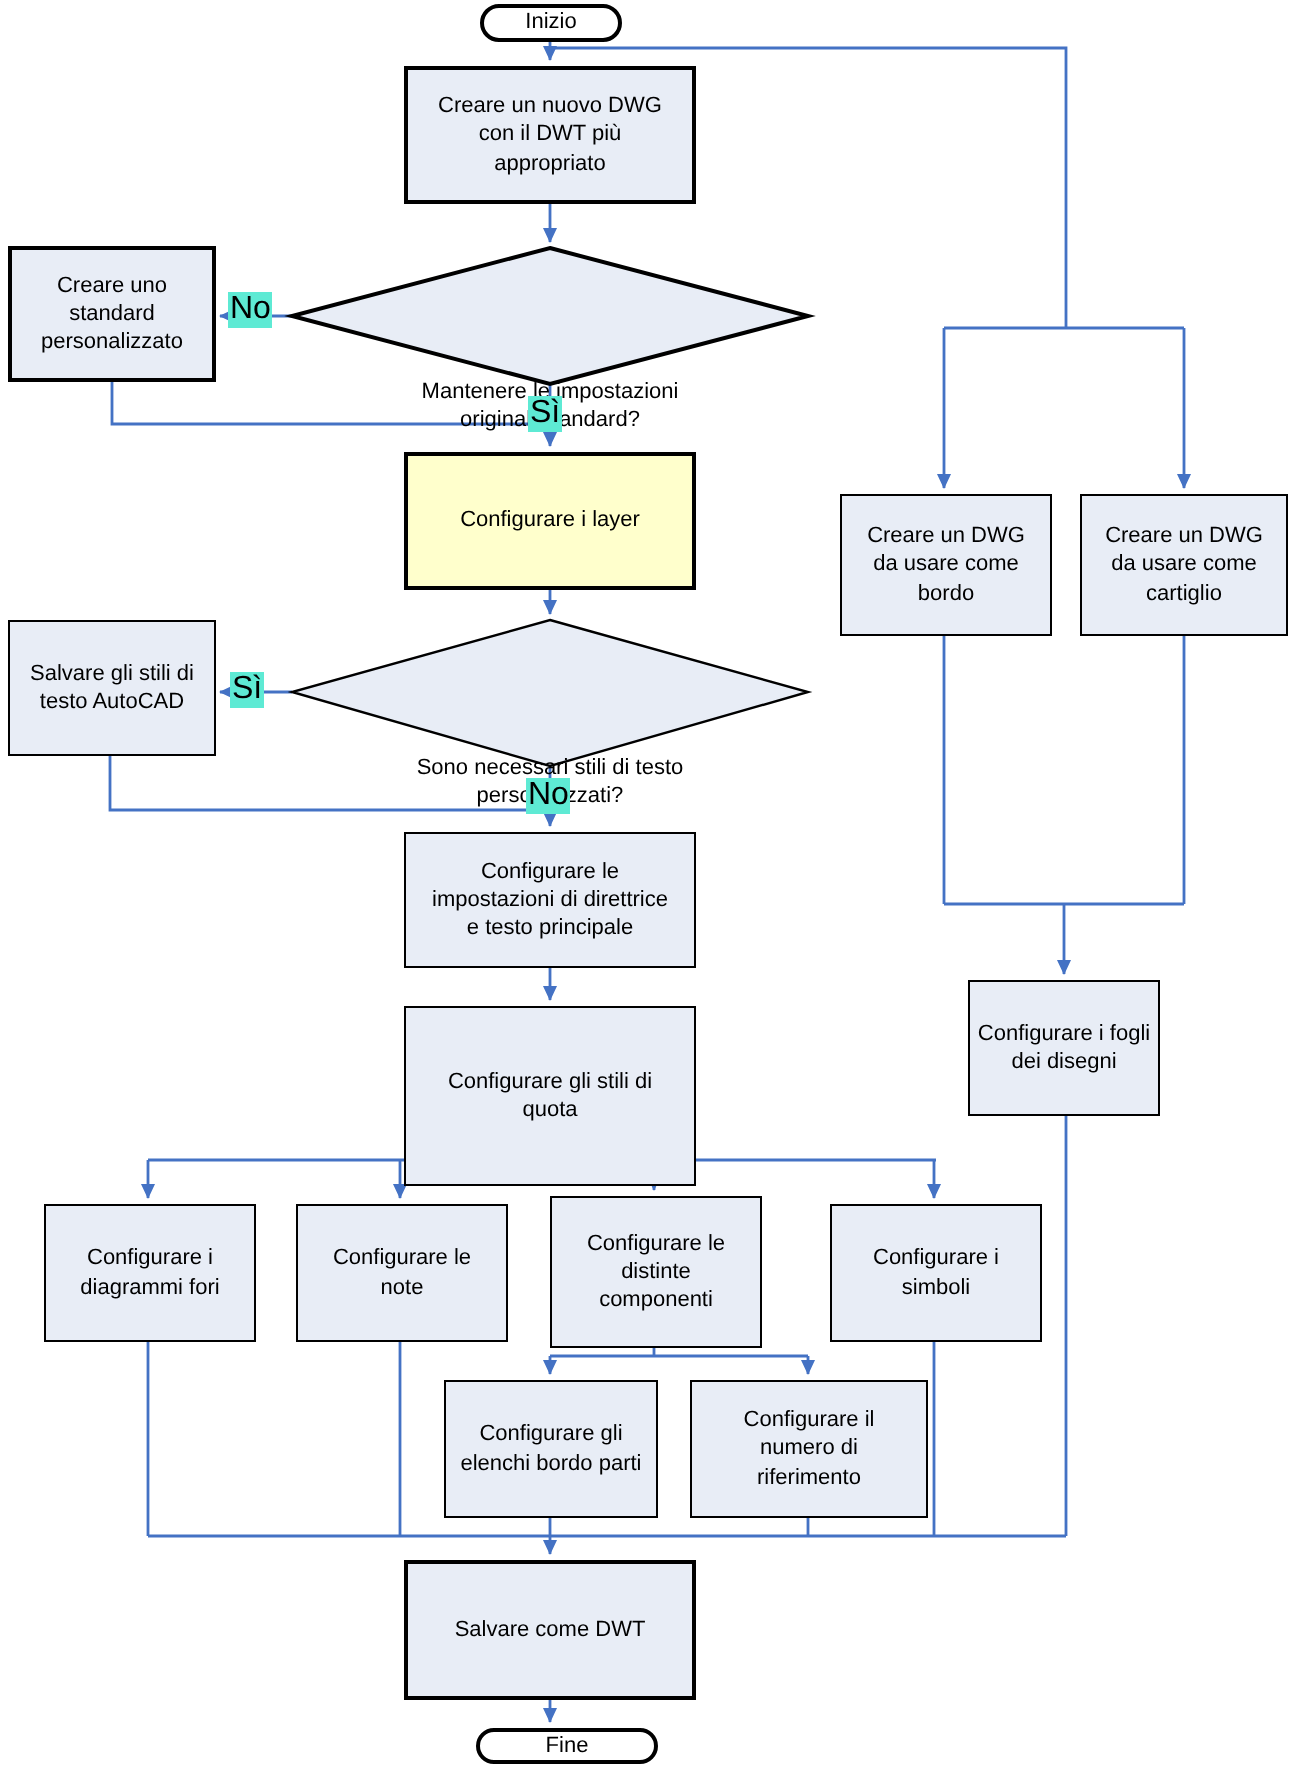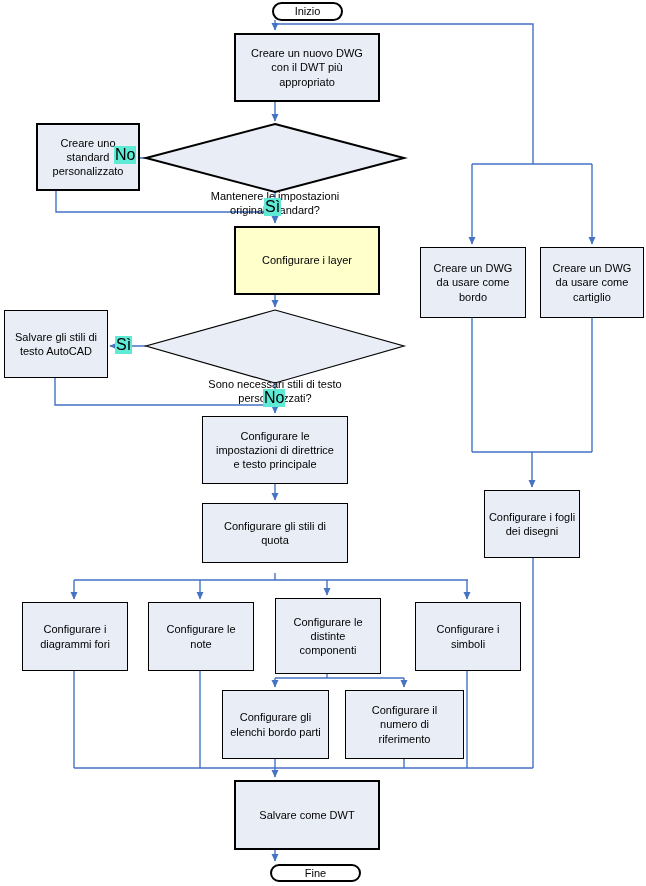--- a/index.html
+++ b/index.html
@@ -13,21 +13,21 @@
   .dshape{fill:var(--node_fill);stroke:var(--border);}
   .dshape.thick{stroke-width:2px;}
   .dshape.thin{stroke-width:1.2px;}
   .node{
     position:absolute;box-sizing:border-box;
     background:var(--node_fill);border:1px solid var(--border);
     display:flex;align-items:center;justify-content:center;
     text-align:center;font-size:11px;line-height:1.3;
     white-space:pre-line;padding:2px;
   }
-  .node.thick{border-width:2px;margin-left:32px;}
+  .node.thick{border-width:2px;}
   .node.terminator{border-radius:10px;background:#fff;}
   .node.highlight{background:var(--highlight_fill);}
   .dlabel{
     position:absolute;display:flex;align-items:center;justify-content:center;
     text-align:center;font-size:11px;line-height:1.3;white-space:pre-line;margin-top:45px;
   }
   .elabel{
     position:absolute;font-size:16px;line-height:1.1;
     background:#5eead4;padding:0 1px;
   }
@@ -108,21 +108,21 @@
   </div>
   <div class="node" style="left:4px;top:310px;width:104px;height:68px">
     <span>Salvare gli stili di
 testo AutoCAD</span>
   </div>
   <div class="node" style="left:202px;top:416px;width:146px;height:68px">
     <span>Configurare le
 impostazioni di direttrice
 e testo principale</span>
   </div>
-  <div class="node" style="left:202px;top:503px;width:146px;height:60px">
+  <div class="node" style="left:202px;top:503px;width:146px;height:90px">
     <span>Configurare gli stili di
 quota</span>
   </div>
 
   <div class="node" style="left:22px;top:602px;width:106px;height:69px">
     <span>Configurare i
 diagrammi fori</span>
   </div>
   <div class="node" style="left:148px;top:602px;width:106px;height:69px">
     <span>Configurare le

